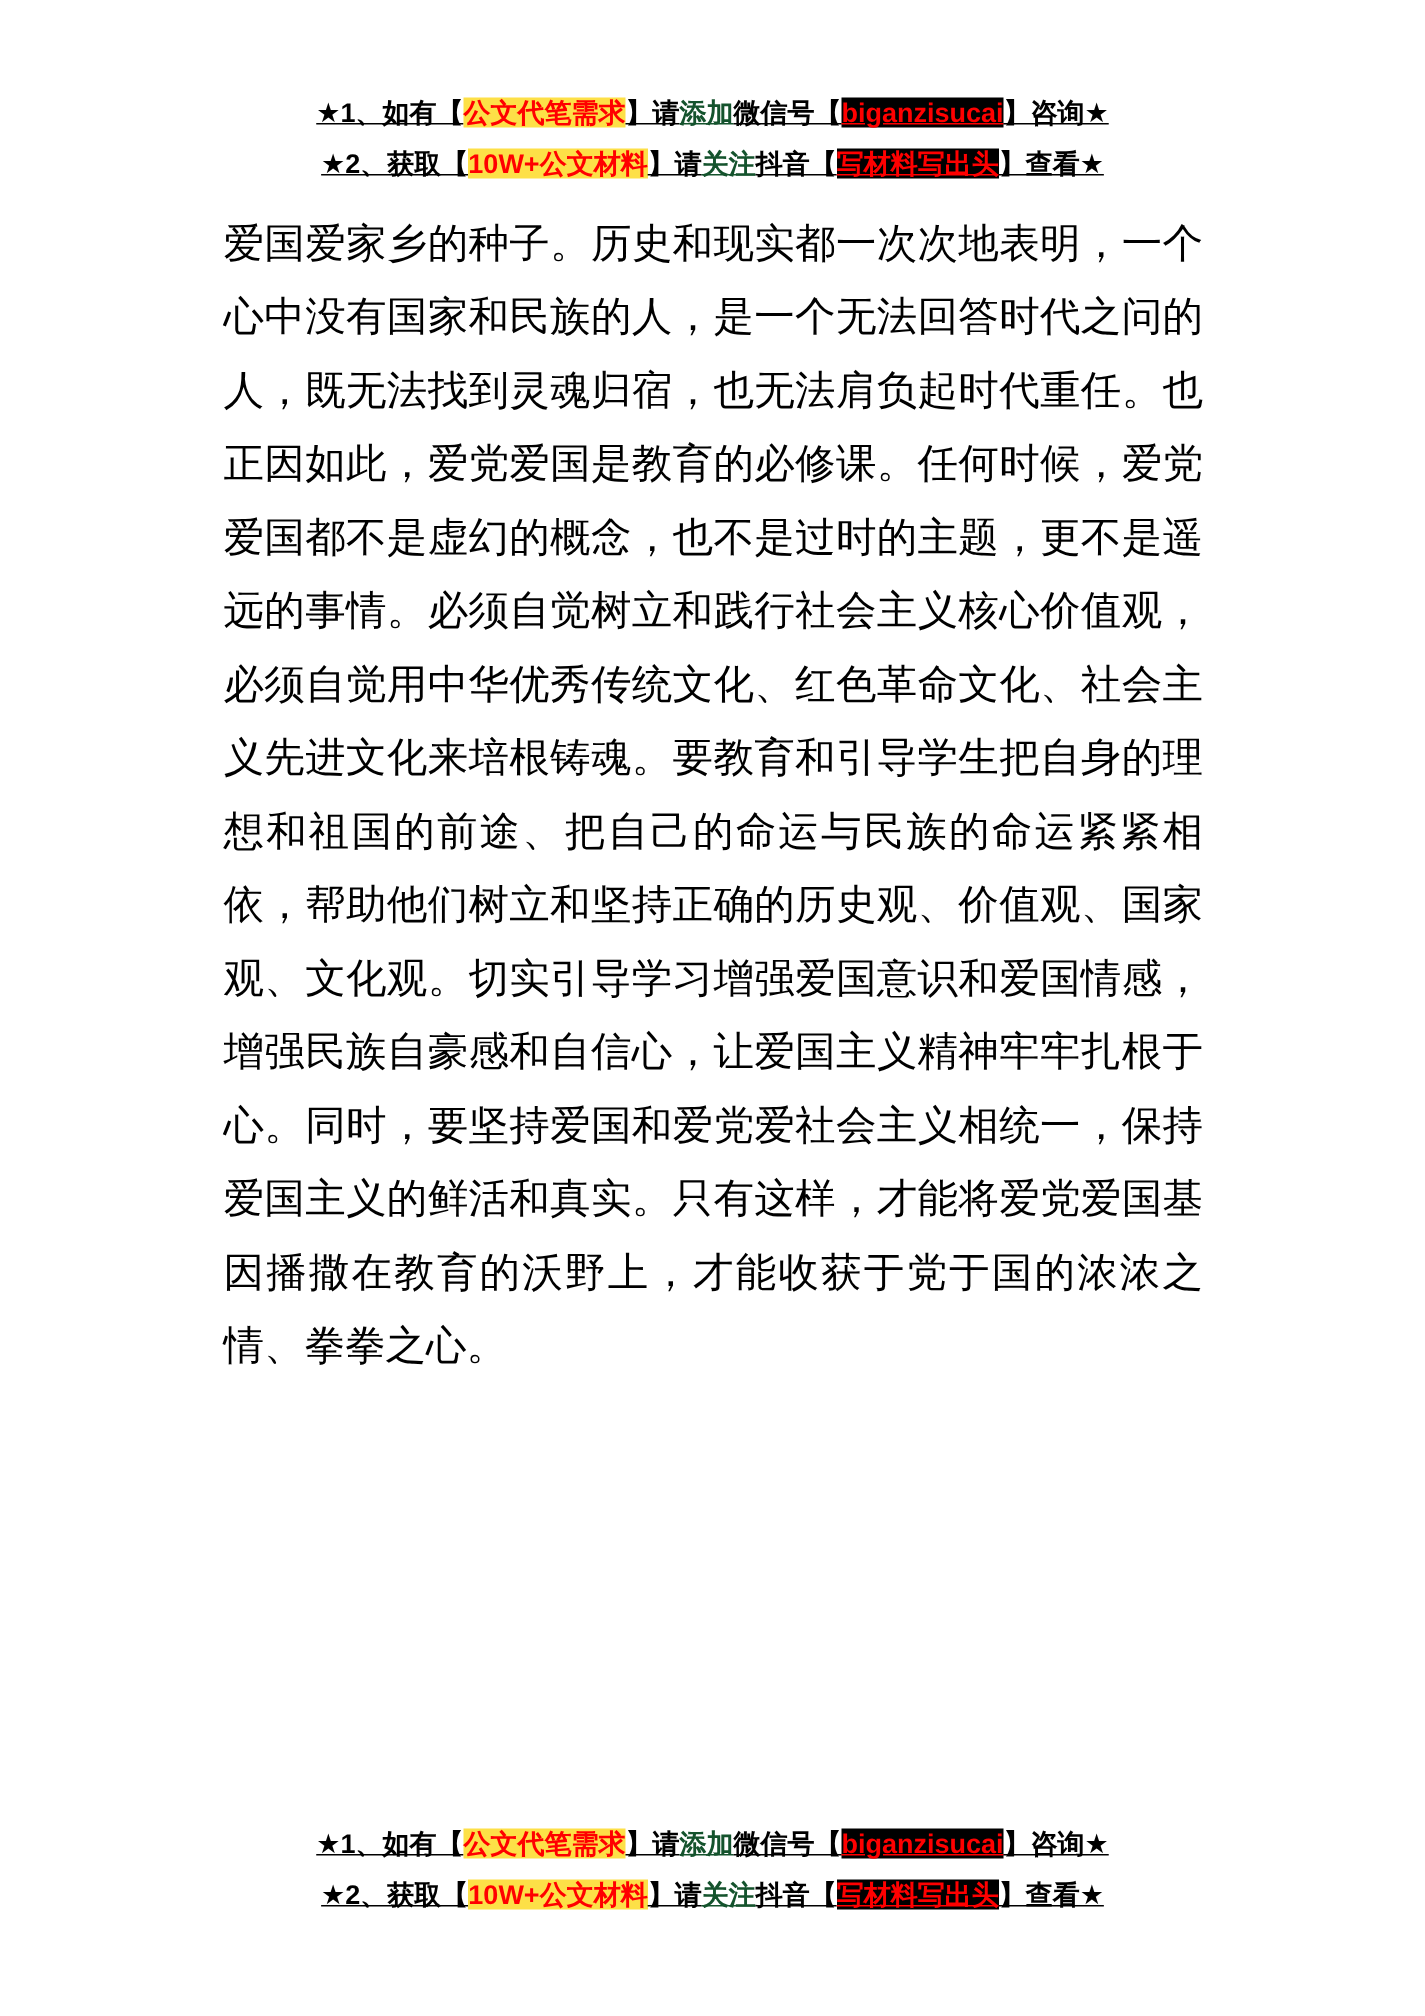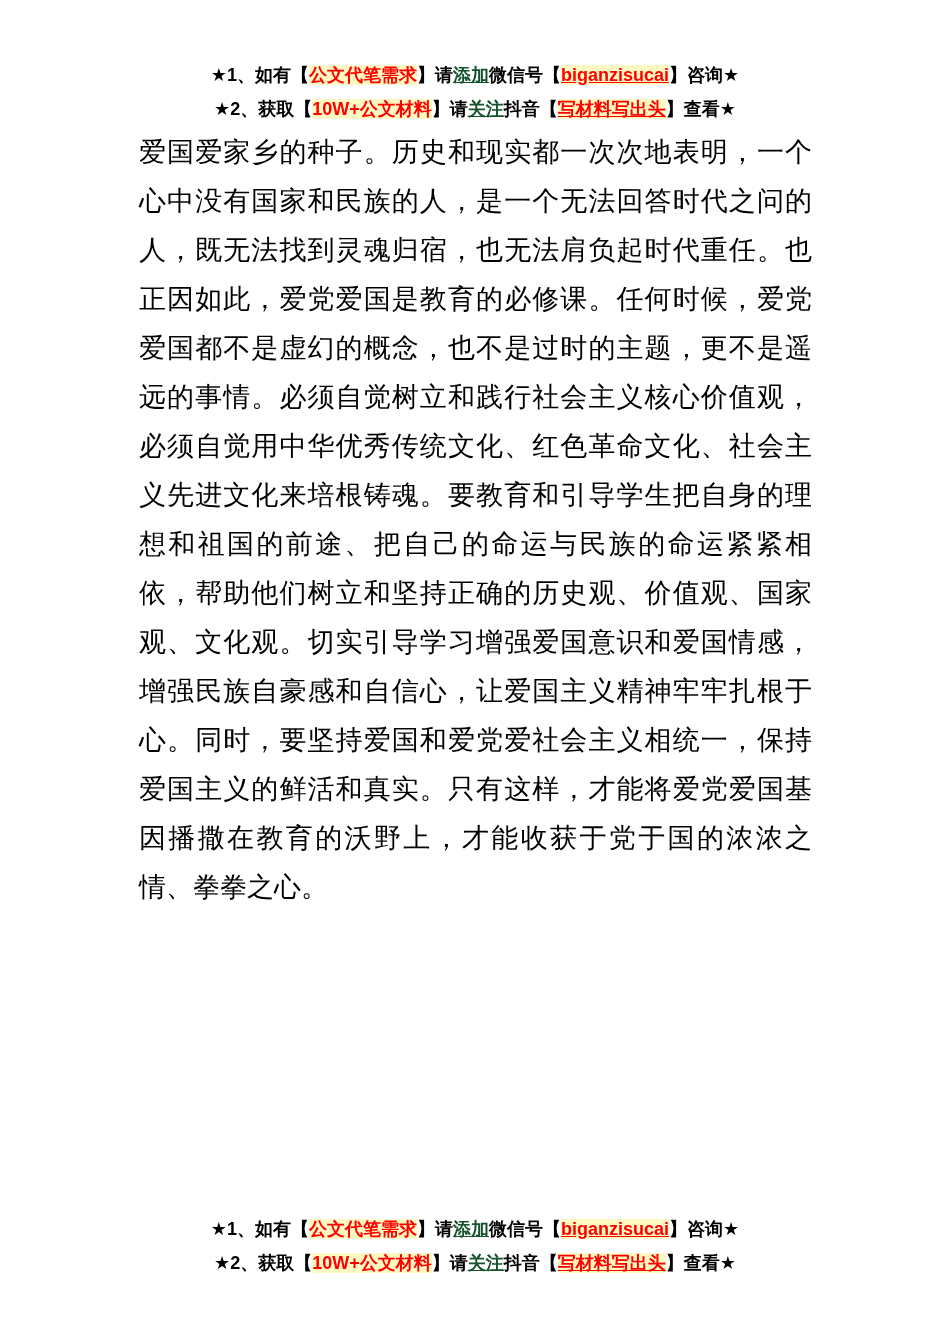--- a/index.html
+++ b/index.html
@@ -16,34 +16,34 @@
     width: 100%;
     text-align: center;
     font-size: 18px;
     font-weight: bold;
     line-height: 34px;
     color: #000000;
   }
   .notice-header { padding-top: 58px; }
   .notice-footer { position: absolute; top: 1212px; left: 0; }
   .seg { white-space: pre; }
-  .seg-plain { color: #000000; }
-  .seg-hl-red { color: #ff0000; background: #fef9c3; }
-  .seg-hl-red-u { color: #ff0000; background: #fef9c3; text-decoration: underline; }
+  .seg-plain { color: #000000; text-decoration: underline; }
+  .seg-hl-red { color: #ff0000; background: #fde047; }
+  .seg-hl-red-u { color: #ff0000; background: #000000; text-decoration: underline; }
   .seg-u { color: #14532d; text-decoration: underline; }
   .doc-body {
     margin: 0 136px 0 137px;
     width: 677px;
     font-size: 27px;
     line-height: 49px;
     text-align: justify;
     color: #000000;
     letter-spacing: 0;
   }
-  .doc-body p { margin: 2px; }
+  .doc-body p { margin: 12px; }
 </style>
 </head>
 <body>
 
 <div class="notice notice-header">
   <div class="notice-line"><span class="seg seg-plain">★1、如有【</span><span class="seg seg-hl-red">公文代笔需求</span><span class="seg seg-plain">】请</span><span class="seg seg-u">添加</span><span class="seg seg-plain">微信号【</span><span class="seg seg-hl-red-u">biganzisucai</span><span class="seg seg-plain">】咨询★</span></div>
   <div class="notice-line"><span class="seg seg-plain">★2、获取【</span><span class="seg seg-hl-red">10W+公文材料</span><span class="seg seg-plain">】请</span><span class="seg seg-u">关注</span><span class="seg seg-plain">抖音【</span><span class="seg seg-hl-red-u">写材料写出头</span><span class="seg seg-plain">】查看★</span></div>
 </div>
 
 <div class="doc-body">

